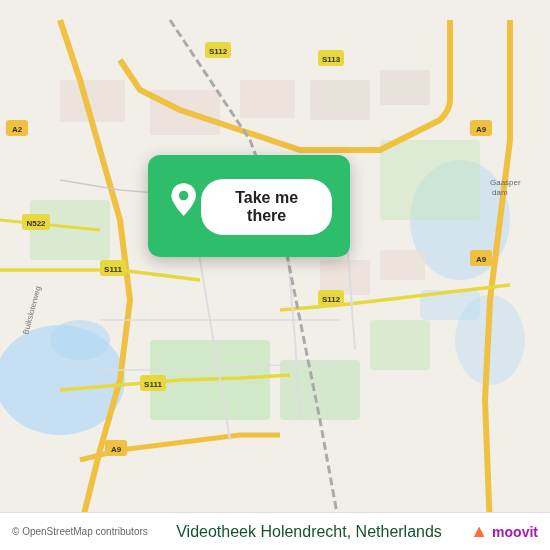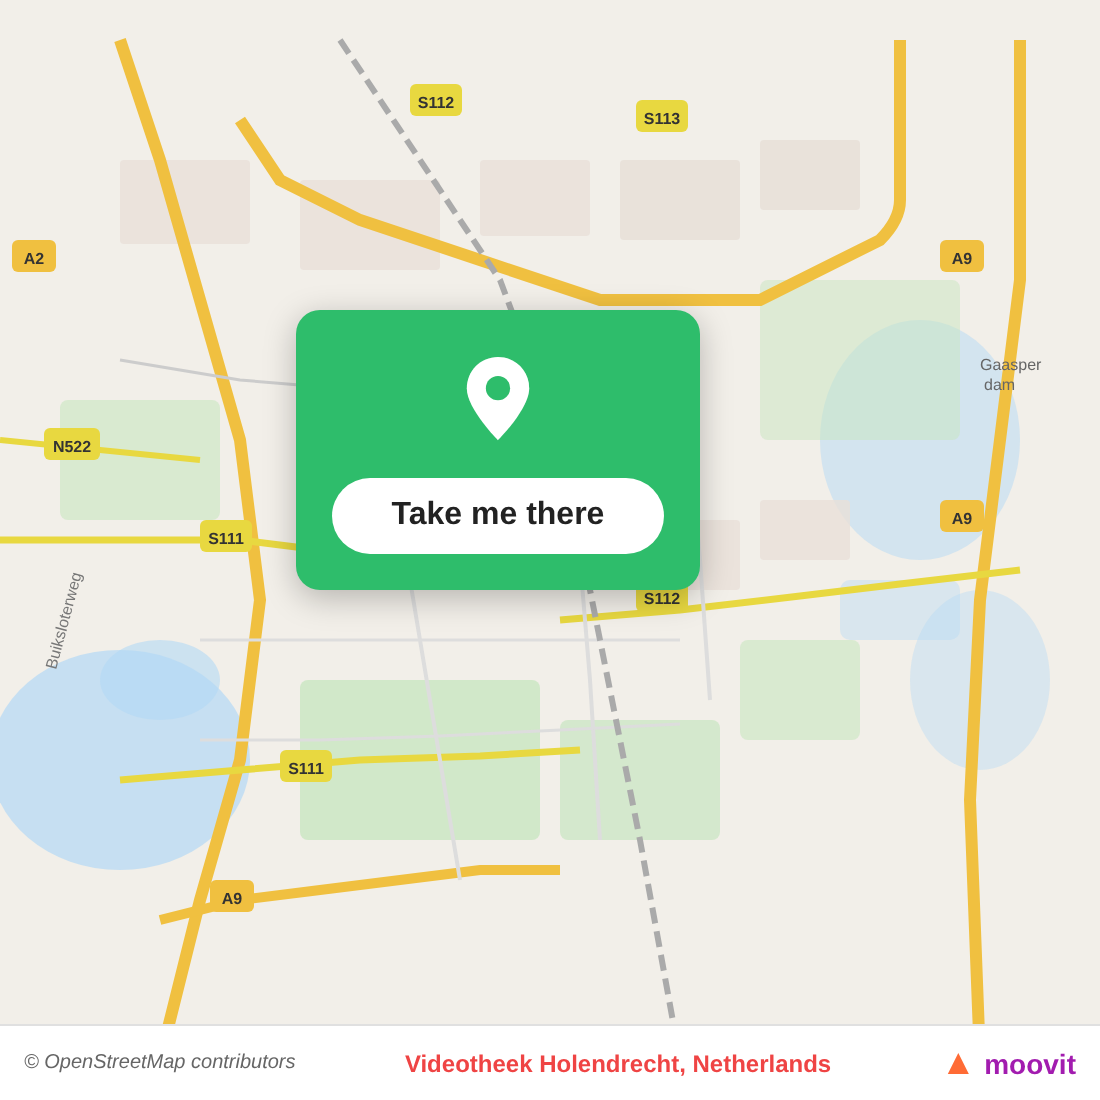--- a/index.html
+++ b/index.html
@@ -31,21 +31,21 @@
     
     #location-card {
       position: absolute;
       top: 155px;
       left: 148px;
       width: 202px;
       background: #2ebd6b;
       border-radius: 12px;
       padding: 20px 18px 18px;
       display: flex;
-      flex-direction: column;
+      flex-direction: row;
       align-items: center;
       box-shadow: 0 4px 16px rgba(0,0,0,0.25);
     }
 
     .pin-icon {
       width: 52px;
       height: 52px;
       margin-bottom: 12px;
     }
 
@@ -77,27 +77,26 @@
       font-size: 11px;
       color: #555;
     }
 
     .osm-credit {
       display: flex;
       align-items: center;
       gap: 4px;
       font-size: 10px;
       color: #666;
-      font-style: italic;
     }
 
     .location-label {
-      font-size: 12px;
-      font-weight: 700;
-      color: #ef4444;
+      font-size: 16px;
+      font-weight: 400;
+      color: #14532d;
     }
 
     .moovit-logo {
       display: flex;
       align-items: center;
       gap: 4px;
       font-size: 13px;
       font-weight: 700;
     }
 

